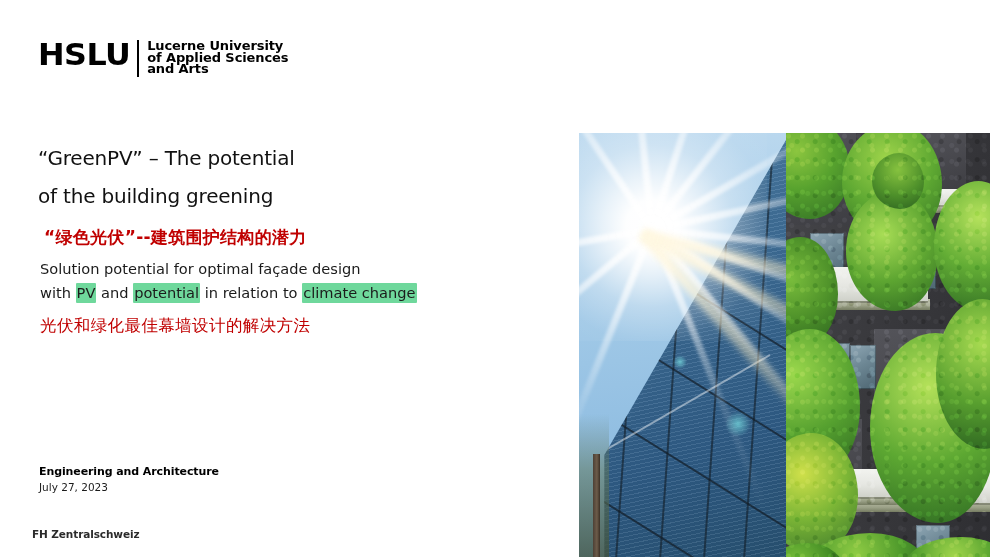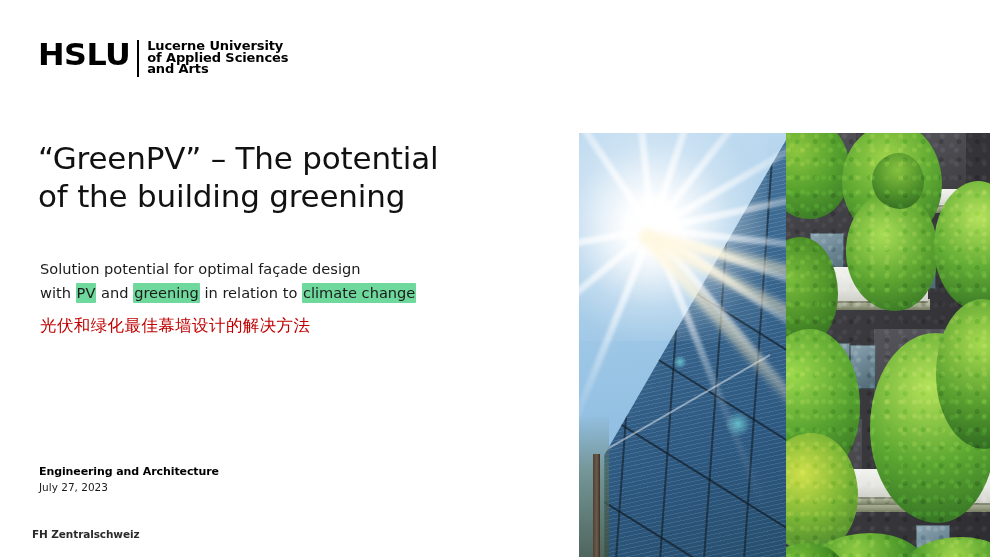--- a/index.html
+++ b/index.html
@@ -54,21 +54,21 @@
     letter-spacing: -0.1px;
   }
 
   
   .title {
     position: absolute;
     left: 38px;
     top: 122px;
     width: 500px;
     font-family: "DejaVu Sans", sans-serif;
-    font-size: 31px;
+    font-size: 20px;
     line-height: 38px;
     color: #111111;
     font-weight: 400;
     letter-spacing: -0.2px;
   }
   .subtitle-cn-1 {
     position: absolute;
     left: 44px;
     top: 208px;
     font-family: "DejaVu Sans", sans-serif;
@@ -297,24 +297,25 @@
       <div>of Applied Sciences</div>
       <div>and Arts</div>
     </div>
   </div>
 
   <div class="title">
     <div>“GreenPV” – The potential</div>
     <div>of the building greening</div>
   </div>
 
+  <div class="subtitle-cn-1">“绿色光伏”--建筑围护结构的潜力</div>
 
   <div class="body-en">
     <div class="line">Solution potential for optimal façade design</div>
-    <div class="line"><span>with </span><span class="hl">PV</span><span> and </span><span class="hl">greening</span><span> in relation to </span><span class="hl">climate change</span></div>
+    <div class="line"><span>with </span><span class="hl">PV</span><span> and </span><span class="hl">potential</span><span> in relation to </span><span class="hl">climate change</span></div>
   </div>
 
   <div class="subtitle-cn-2">光伏和绿化最佳幕墙设计的解决方法</div>
 
   <div class="footer">
     <div class="footer-dept">Engineering and Architecture</div>
     <div class="footer-date">July 27, 2023</div>
   </div>
   <div class="fh-mark">FH Zentralschweiz</div>
 

